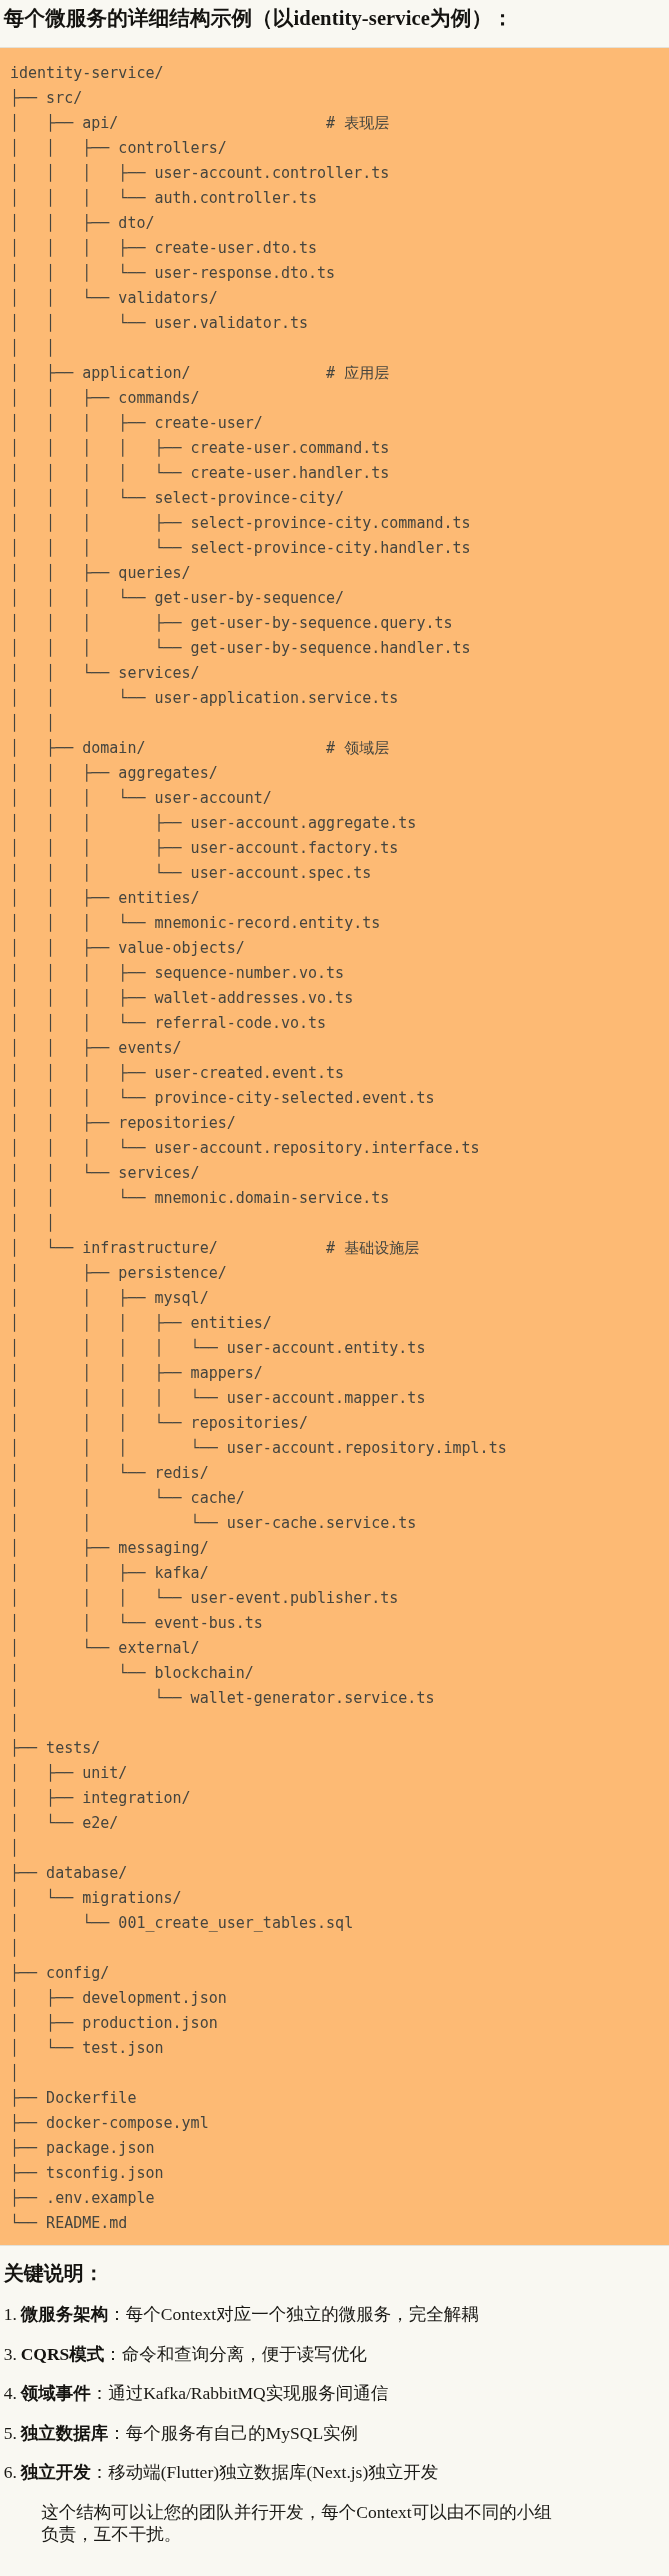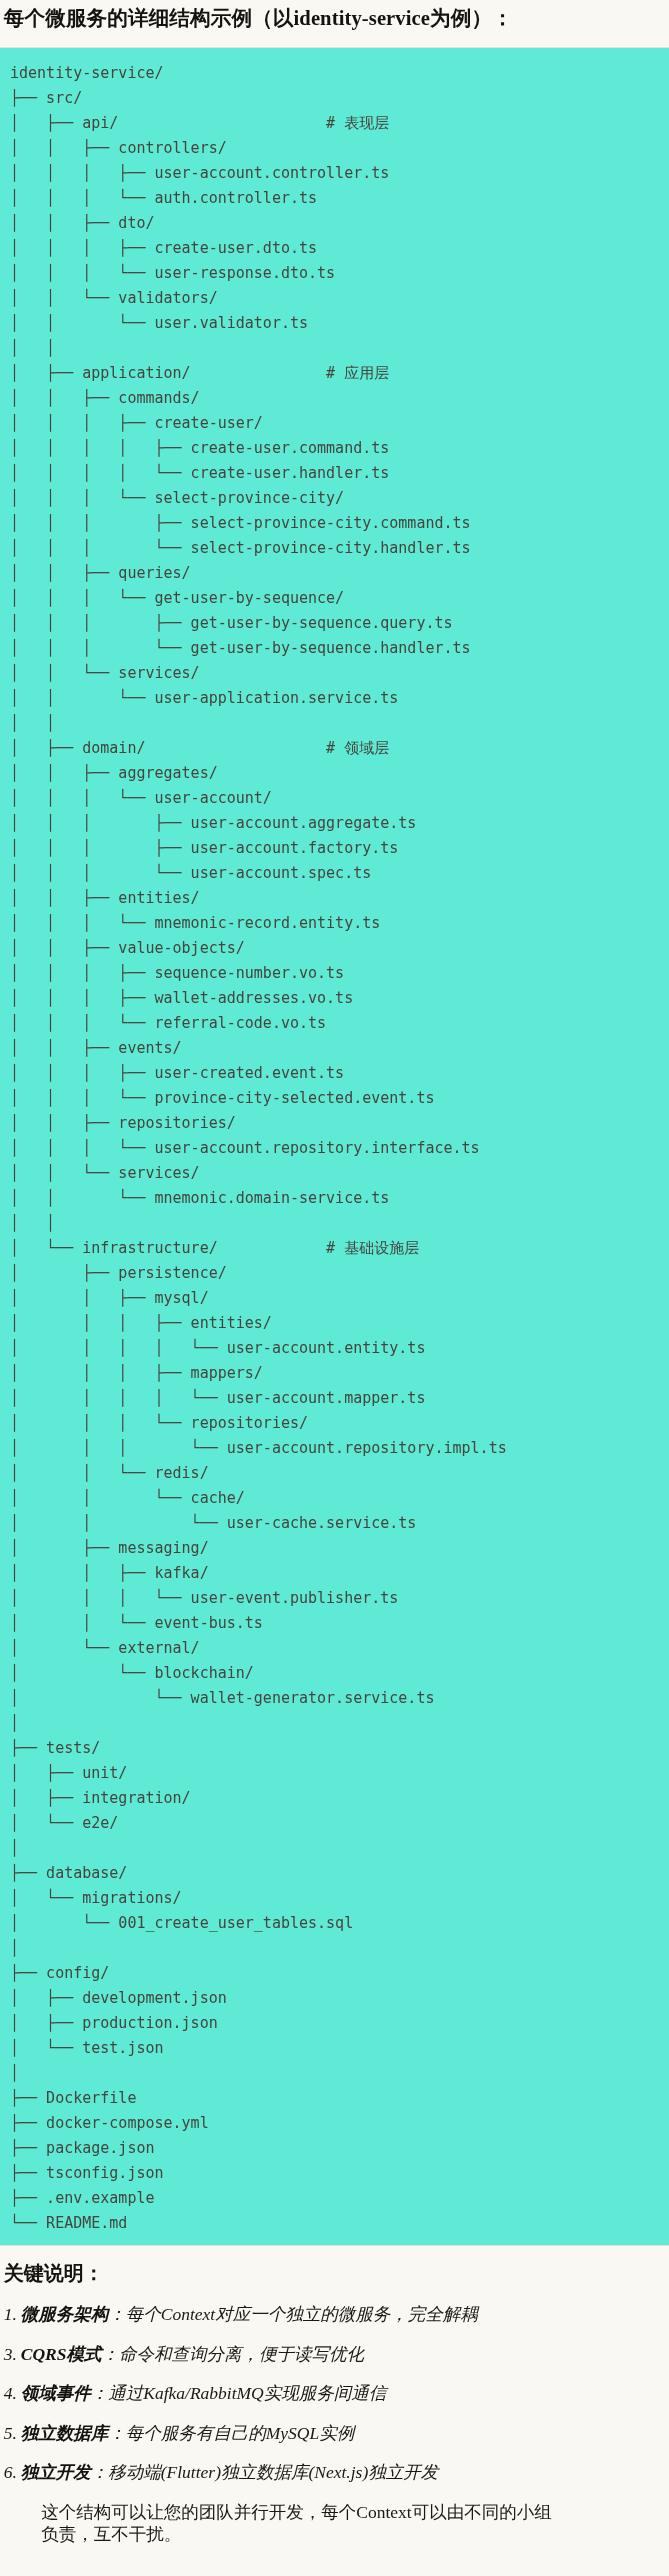--- a/index.html
+++ b/index.html
@@ -20,21 +20,21 @@
   .doc-title {
     margin: 5px 5px 0 3.8px;
     font-size: 20.6px;
     line-height: 1.35;
     font-weight: 700;
     color: #141310;
     letter-spacing: 0.1px;
   }
   .code-block {
     margin: 13.8px 0 0 0;
-    background: #5eead4;
+    background: #fdba74;
     border-top: 0.6px solid #E3E1D9;
     border-bottom: 0.6px solid #E3E1D9;
     padding: 13.8px 10px 8.8px 10px;
     box-sizing: border-box;
     width: 669px;
     overflow: hidden;
   }
   .code-block pre {
     margin: 0;
     font-family: "DejaVu Sans Mono", monospace;
@@ -46,21 +46,20 @@
   .notes-heading {
     margin: 13.8px 5px 0 3.8px;
     font-size: 20px;
     line-height: 1.35;
     font-weight: 700;
     color: #141310;
   }
   .notes-list {
     margin: 16.3px 3.8px 0 3.8px;
     padding: 0;
-    font-style: italic;
   }
   .note-item {
     font-size: 17.5px;
     line-height: 22.5px;
     margin: 0 0 17px 0;
     color: #1A1915;
   }
   .note-item .num {
     margin-right: 3.8px;
   }

